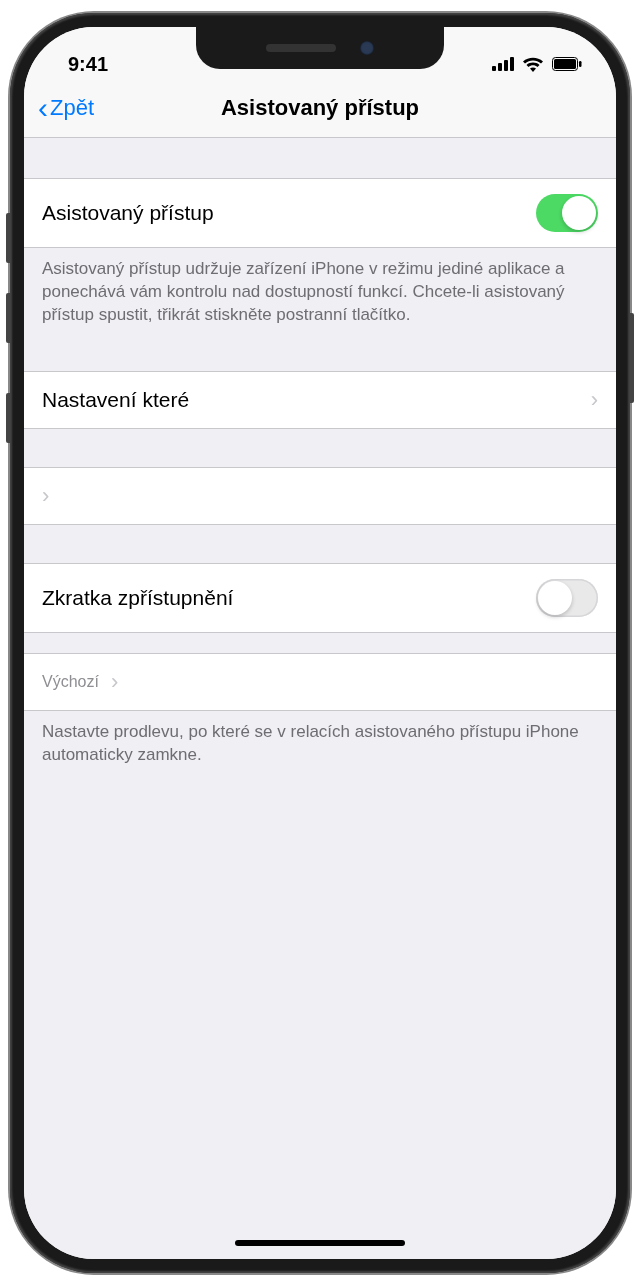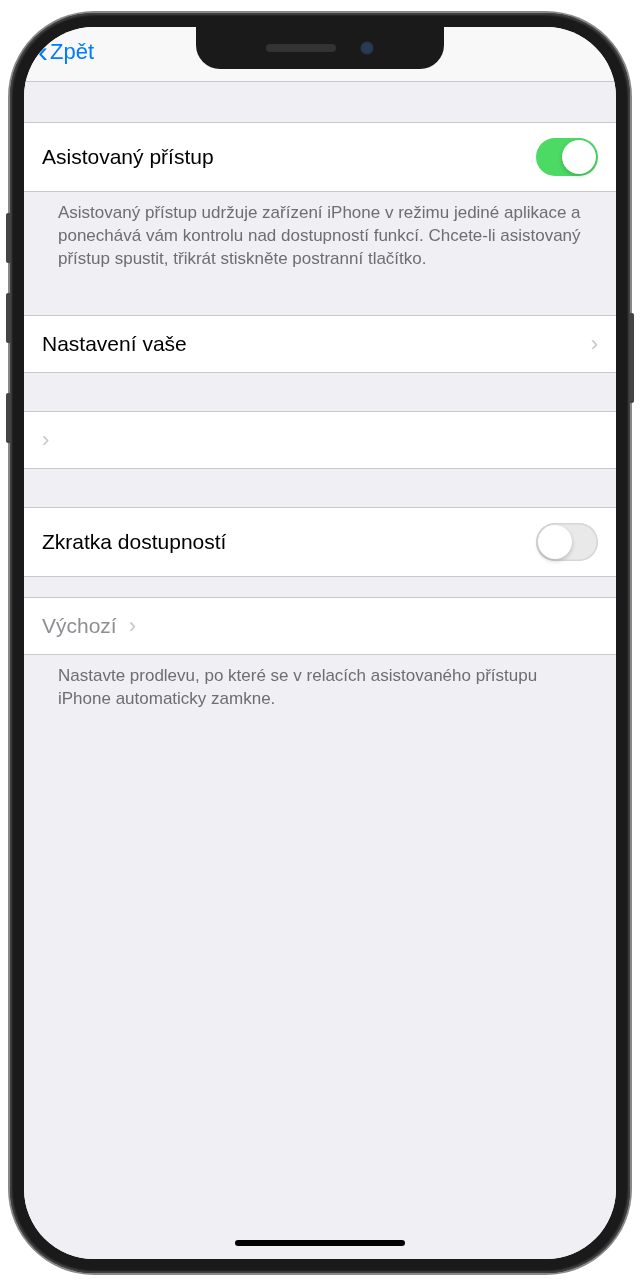--- a/index.html
+++ b/index.html
@@ -114,54 +114,79 @@
   .cell {
     background:#fff;
     border-top:1px solid #c8c7cc;
     border-bottom:1px solid #c8c7cc;
     padding:15px 18px;
     display:flex;
     align-items:center;
     min-height:58px;
   }
   .cell-label { flex:1;color:#000;font-size:21px; }
-  .cell-value { color:#8e8e93;font-size:21px;margin-right:12px; }
+  .cell-value { color:#8e8e93;font-size:16px;margin-right:12px; }
   .chevron {
     color:#c7c7cc;font-size:22px;font-weight:400;
   }
   .toggle {
     width:62px;height:38px;border-radius:20px;position:relative;cursor:pointer;
   }
   .toggle.on { background:#4cd964; }
   .toggle.off { background:#e9e9ea;box-shadow:inset 0 0 0 1.5px #d6d6d9; }
   .toggle-knob {
     position:absolute;top:2px;width:34px;height:34px;background:#fff;border-radius:50%;
     box-shadow:0 2px 4px rgba(0,0,0,0.2);
   }
   .toggle.on .toggle-knob { right:2px; }
   .toggle.off .toggle-knob { left:2px; }
   .footer-text {
     color:#6d6d72;font-size:17px;line-height:1.35;
-    padding:10px 34px 6px;
+    padding:10px 18px 6px;
   }
   .home-indicator {
     position:absolute;bottom:13px;left:50%;transform:translateX(-50%);
     width:170px;height:6px;background:#000;border-radius:3px;
   }
 </style>
 </head>
 <body>
 
 <div class="device-frame">
   <div class="screen">
     <div class="notch">
       <span class="speaker"></span>
       <span class="camera"></span>
     </div>
 
+    <div class="status-bar">
+      <span>9:41</span>
+      <span class="status-icons">
+        <span class="signal-icon">
+          <svg width="22" height="14" viewBox="0 0 22 14">
+              <rect x="0" y="9" width="4" height="5" rx="1" fill="#000"></rect>
+              <rect x="6" y="6" width="4" height="8" rx="1" fill="#000"></rect>
+              <rect x="12" y="3" width="4" height="11" rx="1" fill="#000"></rect>
+              <rect x="18" y="0" width="4" height="14" rx="1" fill="#000"></rect>
+            </svg>
+        </span>
+        <span class="wifi-icon">
+          <svg width="22" height="16" viewBox="0 0 22 16">
+              <path d="M11 16 L14 12.5 C12.2 11 9.8 11 8 12.5 Z M4.5 9 C8 5.8 14 5.8 17.5 9 L15.5 11 C12.8 8.7 9.2 8.7 6.5 11 Z M1 5.5 C6.5 0.5 15.5 0.5 21 5.5 L19 7.5 C14.5 3.5 7.5 3.5 3 7.5 Z" fill="#000"></path>
+            </svg>
+        </span>
+        <span class="battery-icon">
+          <svg width="30" height="14" viewBox="0 0 30 14">
+              <rect x="0.5" y="0.5" width="25" height="13" rx="3" stroke="#000" fill="none" stroke-width="1"></rect>
+              <rect x="2" y="2" width="22" height="10" rx="1.5" fill="#000"></rect>
+              <rect x="27" y="4" width="2.5" height="6" rx="1.2" fill="#000"></rect>
+            </svg>
+        </span>
+      </span>
+    </div>
 
     <div class="nav-bar">
       <div class="back-btn">
         <span class="back-chevron">‹</span>
         <span>Zpět</span>
       </div>
       <div class="nav-title">Asistovaný přístup</div>
     </div>
 
     <div class="content">
@@ -170,32 +195,32 @@
       <div class="cell">
         <span class="cell-label">Asistovaný přístup</span>
         <span class="toggle on">
             <span class="toggle-knob"></span>
           </span>
       </div>
       <div class="footer-text">Asistovaný přístup udržuje zařízení iPhone v režimu jediné aplikace a ponechává vám kontrolu nad dostupností funkcí. Chcete-li asistovaný přístup spustit, třikrát stiskněte postranní tlačítko.</div>
 
       <div class="group-spacer-sm"></div>
       <div class="cell">
-        <span class="cell-label">Nastavení vaše</span>
+        <span class="cell-label">Nastavení které</span>
         <span class="chevron">›</span>
       </div>
 
       <div class="group-spacer-sm"></div>
       <div class="cell">
         <span class="chevron">›</span>
       </div>
 
       <div class="group-spacer-sm"></div>
       <div class="cell">
-        <span class="cell-label">Zkratka dostupností</span>
+        <span class="cell-label">Zkratka zpřístupnění</span>
         <span class="toggle off">
             <span class="toggle-knob"></span>
           </span>
       </div>
 
       <div style="height:20px"></div>
       <div class="cell">
         <span class="cell-value">Výchozí</span>
         <span class="chevron">›</span>
       </div>

